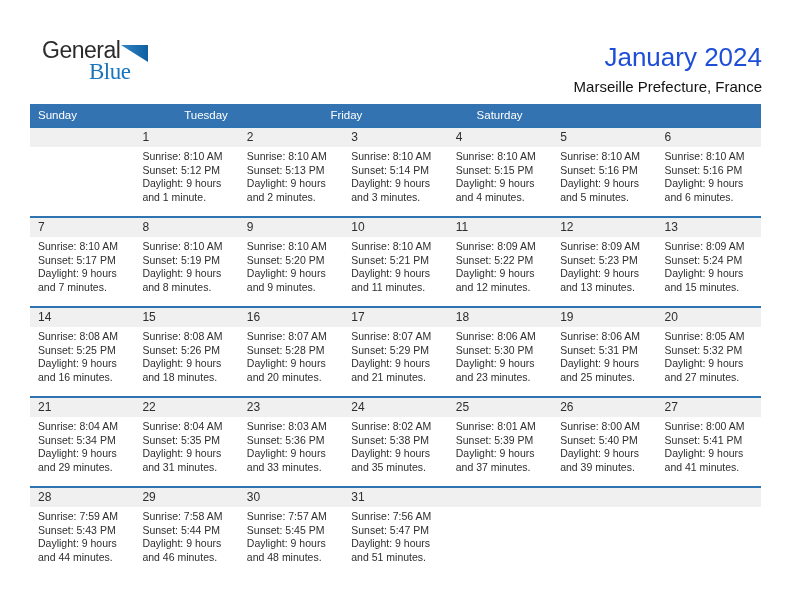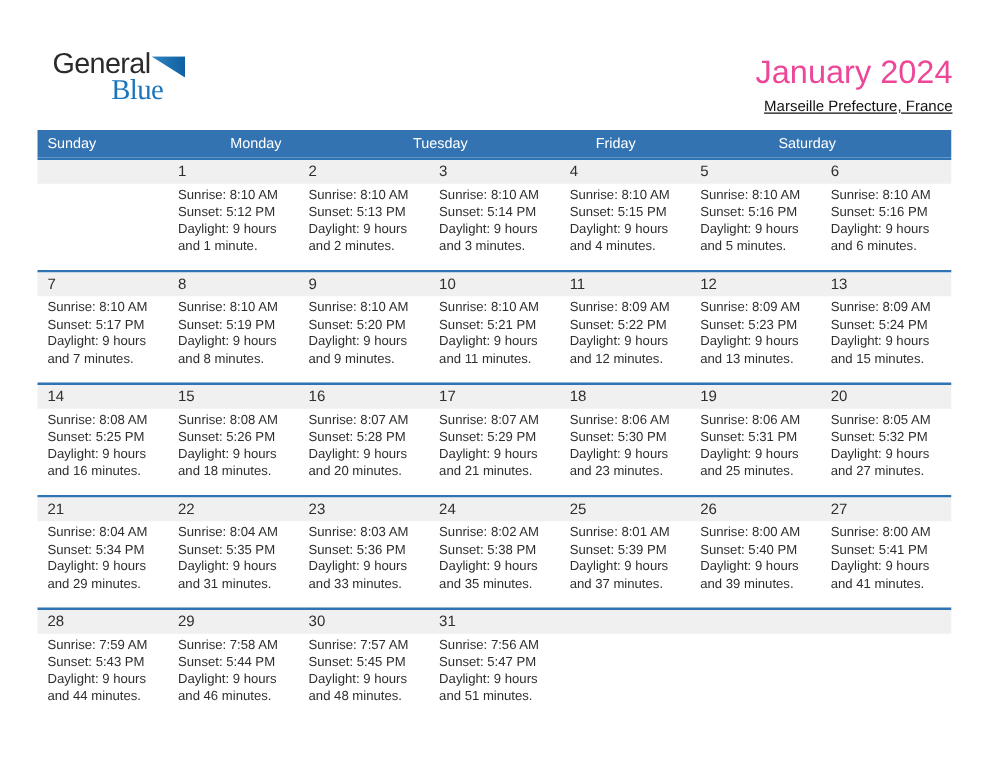--- a/index.html
+++ b/index.html
@@ -30,25 +30,25 @@
     clip-path:polygon(0 0,100% 0,100% 100%);
   }
   .logo-blue{
     position:absolute;left:47px;top:21px;
     font-size:23px;line-height:1.1;color:var(--logo-blue);letter-spacing:-0.5px;font-family:Liberation Serif, serif;
   }
 
   
   .title{
     position:absolute;top:42px;right:30px;
-    font-size:26px;color:#ec4899;letter-spacing:0;
+    font-size:26px;color:#1d4ed8;letter-spacing:0;
   }
   .subtitle{
     position:absolute;top:78px;right:30px;
-    font-size:12px;color:#111;text-decoration:underline;
+    font-size:15px;color:#111;
   }
 
   
   .calendar{position:absolute;left:30px;top:104px;width:731px;}
   .day-headers{
     display:grid;grid-template-columns:repeat(5,1fr);
     background:var(--header-blue);height:22px;
   }
   .dh{
     color:#fff;font-size:11.5px;line-height:22px;padding-left:8px;
@@ -72,21 +72,20 @@
     <span class="logo-triangle"></span>
     <span class="logo-blue">Blue</span>
   </div>
 
   <div class="title">January 2024</div>
   <div class="subtitle">Marseille Prefecture, France</div>
 
   <div class="calendar">
     <div class="day-headers">
       <div class="dh">Sunday</div>
-      <div class="dh">Monday</div>
       <div class="dh">Tuesday</div>
       <div class="dh">Friday</div>
       <div class="dh">Saturday</div>
     </div>
     <div id="weeks">
         <div class="week">
           <div class="band"></div>
           <div class="cells">
             <div class="cell">
               <div class="date"></div>

